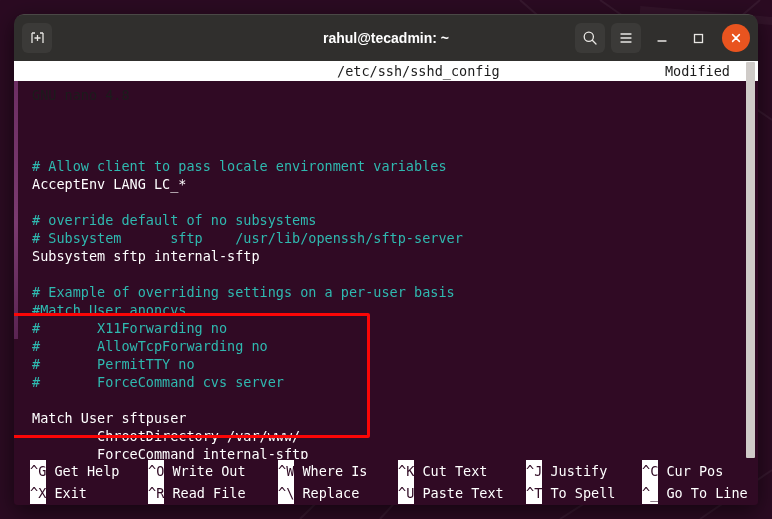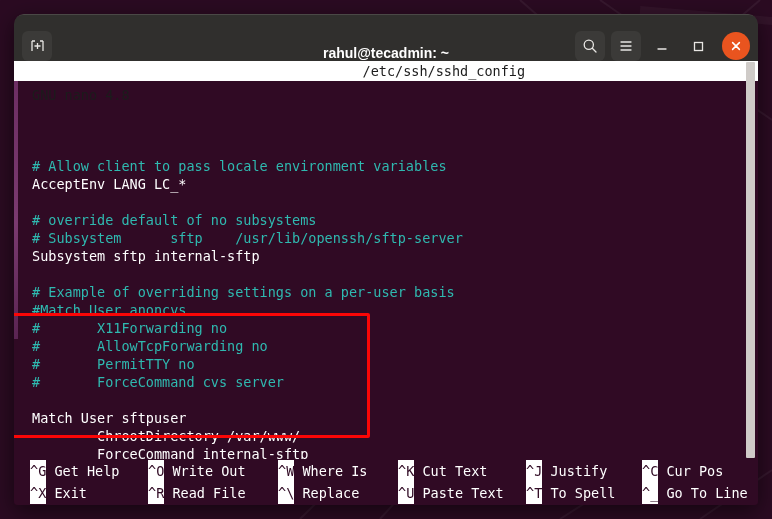--- a/index.html
+++ b/index.html
@@ -45,21 +45,21 @@
 
   
   #titlebar {
     position: relative;
     height: 47px;
     flex: 0 0 47px;
     background: #302f2d;
     border-radius: 9px 9px 0 0;
     border-top: 1px solid #4a4846;
     display: flex;
-    align-items: flex-end;
+    align-items: center;
     padding: 0 8px;
     box-sizing: border-box;
   }
   .tb-btn {
     width: 30px;
     height: 30px;
     border-radius: 6px;
     background: #3b3a38;
     display: flex;
     align-items: center;
@@ -275,20 +275,21 @@
         </svg>
       </div>
     </div>
   </div>
 
   <div id="term">
 
     <div id="nano-header">
       <span id="nh-left">GNU nano 4.8</span>
       <span id="nh-center">/etc/ssh/sshd_config</span>
+      <span id="nh-right">Modified</span>
     </div>
 
     <div id="code">
       <div id="cursor-col"></div>
       
     <div class="cline"><span class="cmt"># Allow client to pass locale environment variables</span></div><div class="cline"><span class="txt">AcceptEnv LANG LC_*</span></div><div class="cline"><span class="txt">&nbsp;</span></div><div class="cline"><span class="cmt"># override default of no subsystems</span></div><div class="cline"><span class="cmt"># Subsystem      sftp    /usr/lib/openssh/sftp-server</span></div><div class="cline"><span class="txt">Subsystem sftp internal-sftp</span></div><div class="cline"><span class="txt">&nbsp;</span></div><div class="cline"><span class="cmt"># Example of overriding settings on a per-user basis</span></div><div class="cline"><span class="cmt">#Match User anoncvs</span></div><div class="cline"><span class="cmt">#       X11Forwarding no</span></div><div class="cline"><span class="cmt">#       AllowTcpForwarding no</span></div><div class="cline"><span class="cmt">#       PermitTTY no</span></div><div class="cline"><span class="cmt">#       ForceCommand cvs server</span></div><div class="cline"><span class="txt">&nbsp;</span></div><div class="cline"><span class="txt">Match User sftpuser</span></div><div class="cline"><span class="txt">        ChrootDirectory /var/www/</span></div><div class="cline"><span class="txt">        ForceCommand internal-sftp</span></div></div>
 
     <div id="redbox"></div>
     <div id="scrollbar"></div>
   </div>

